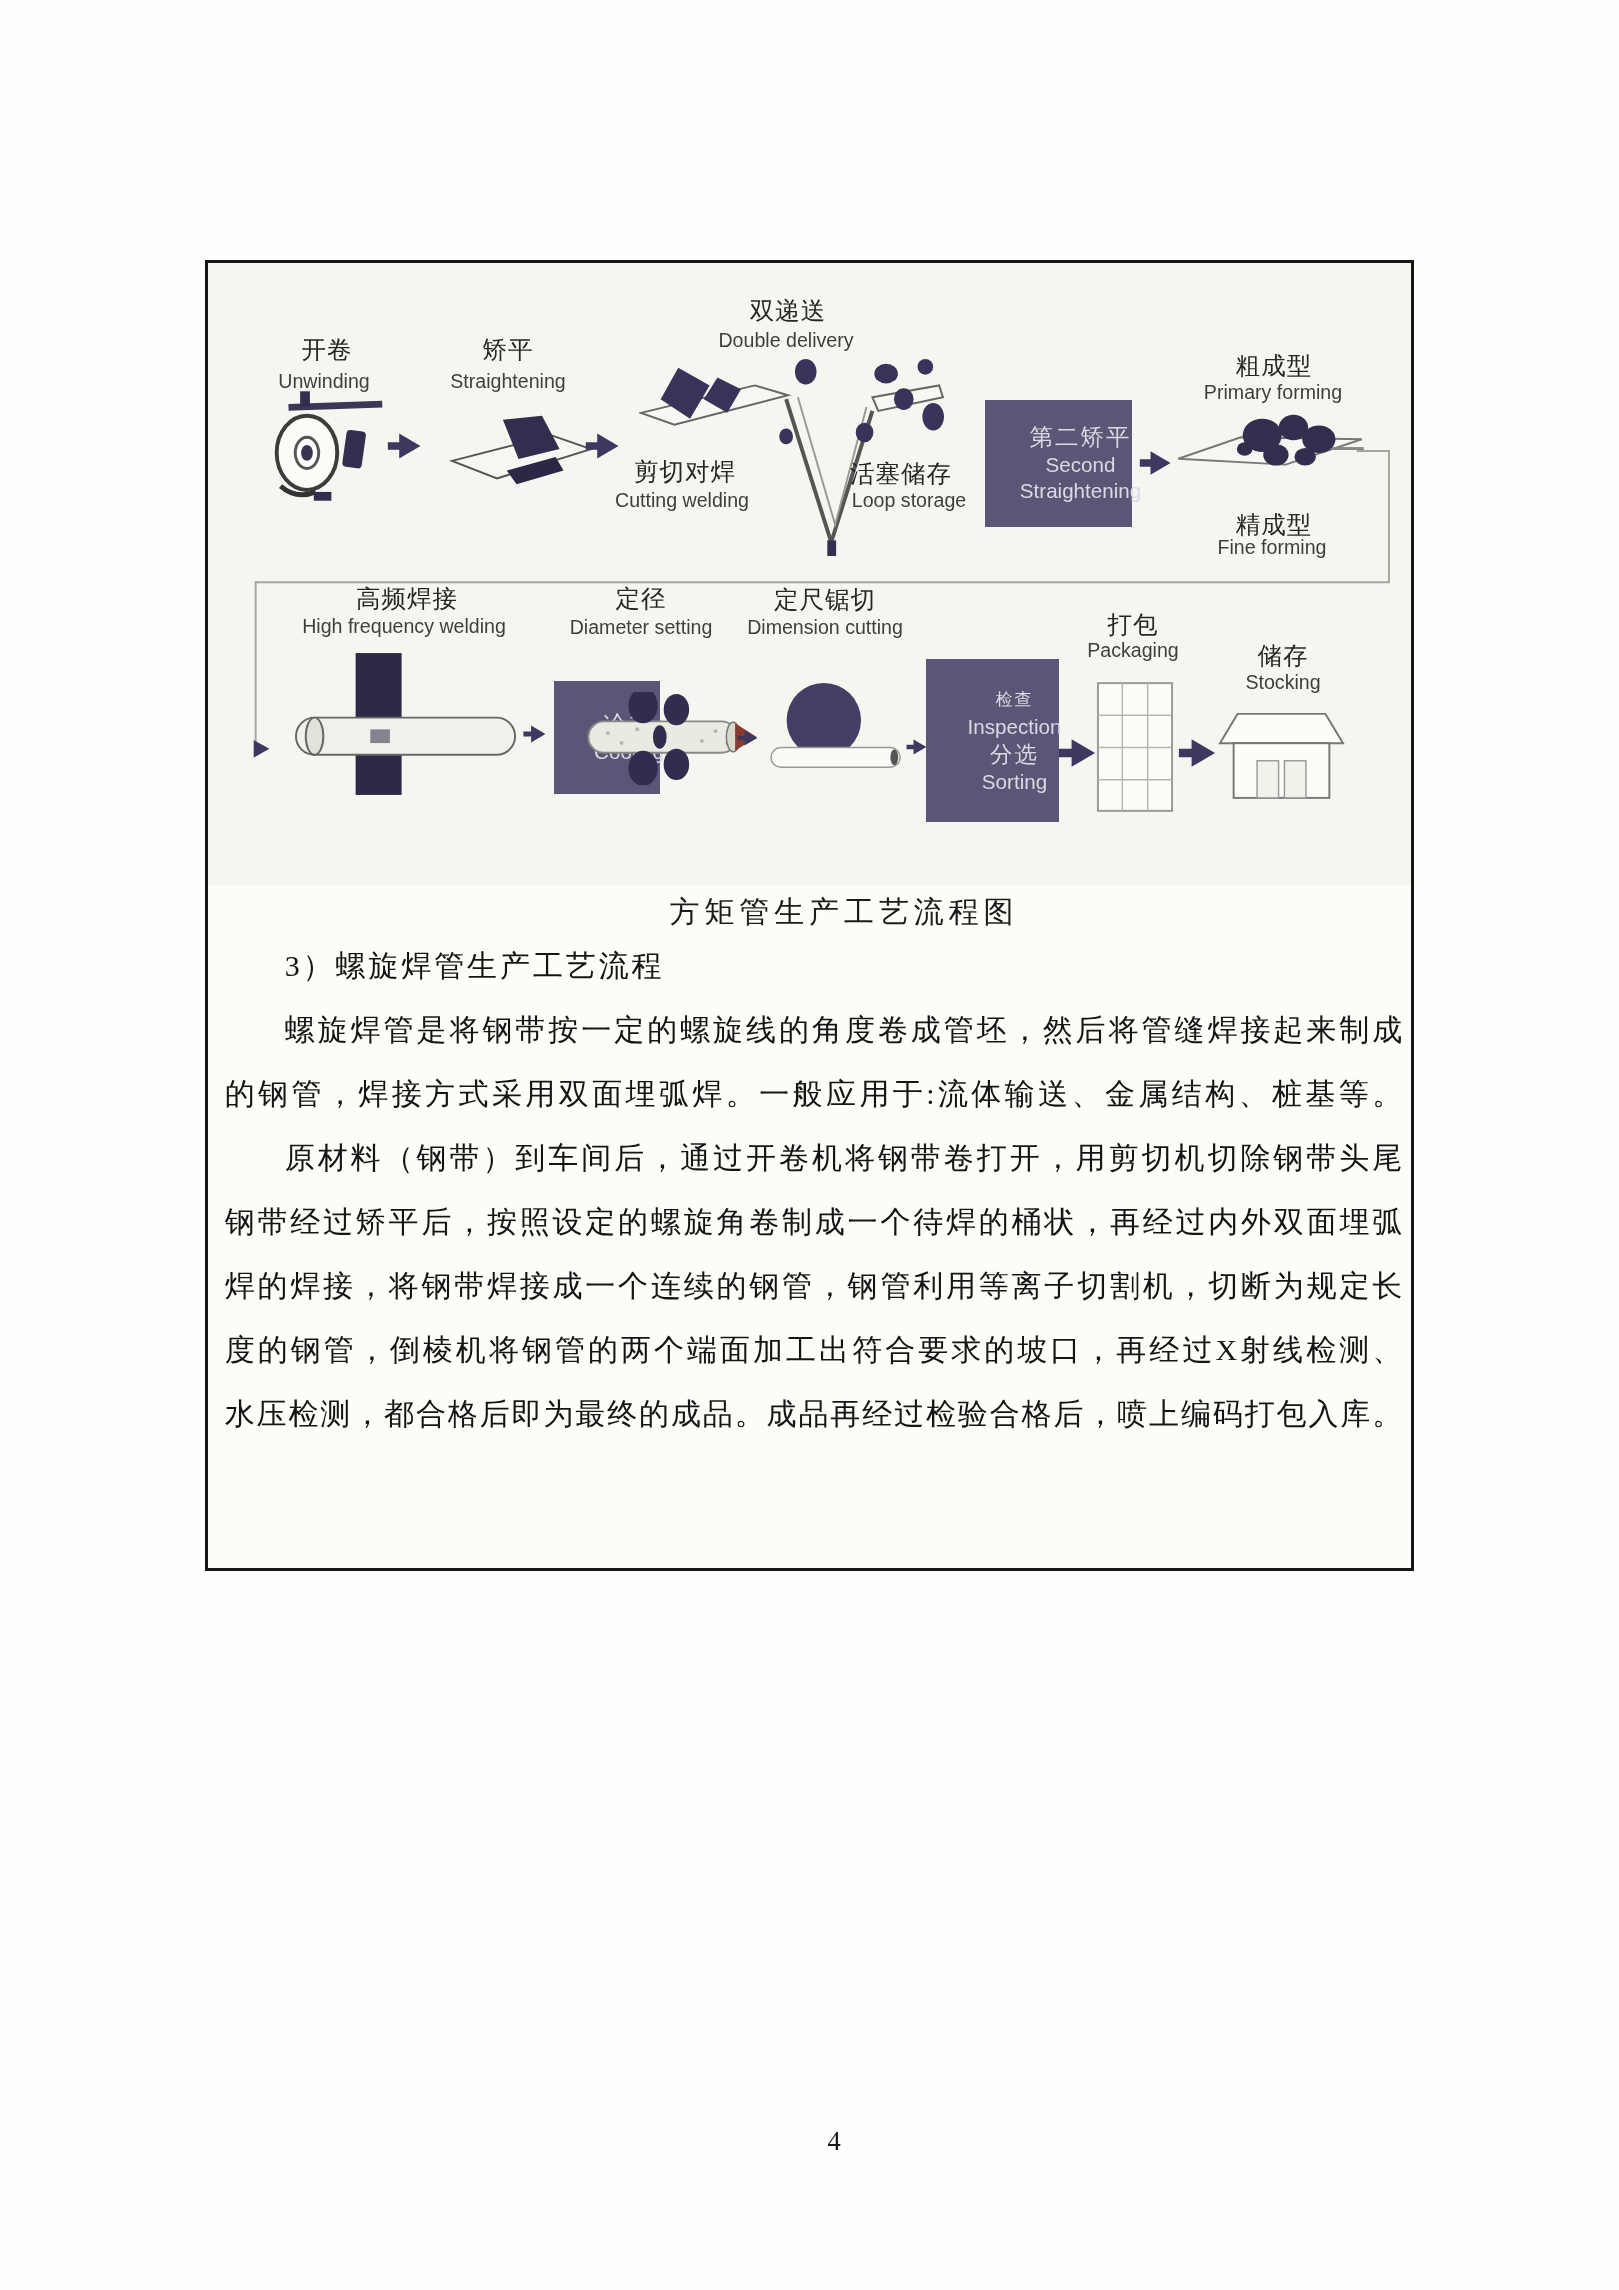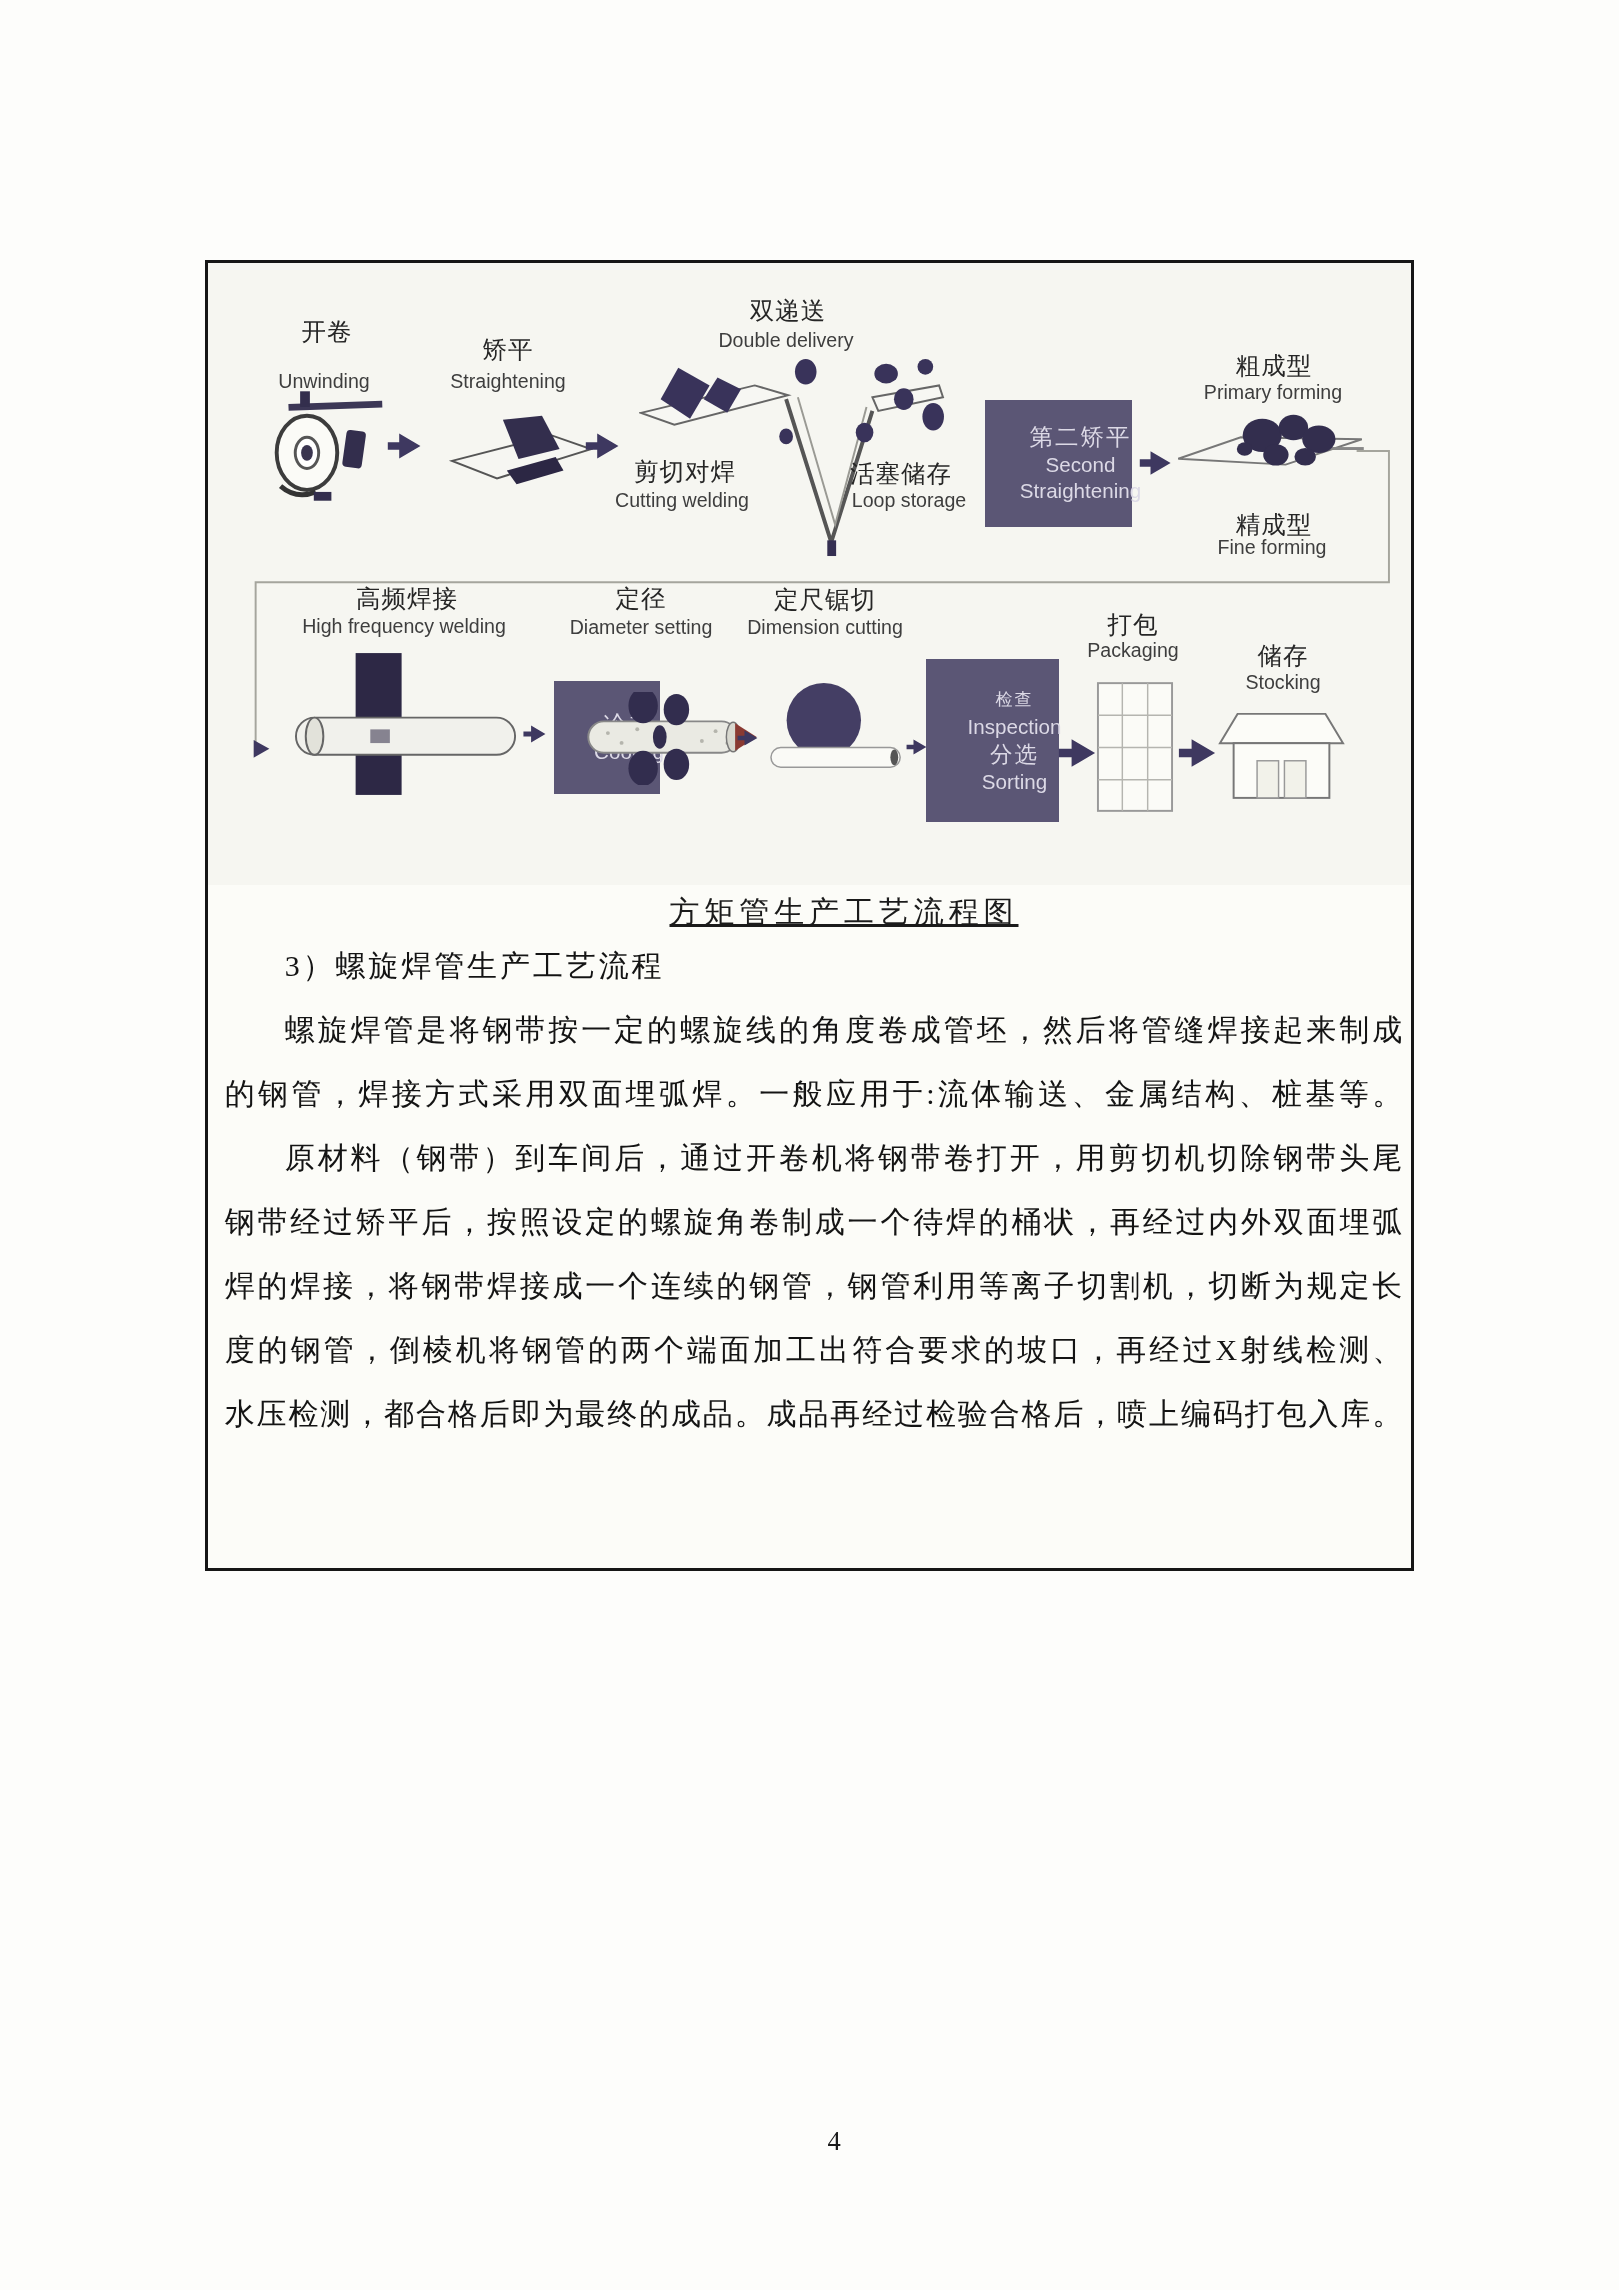--- a/index.html
+++ b/index.html
@@ -36,21 +36,21 @@
     padding-left:44px;
   }
   .pbox .l-zh { font-size:23.5px; line-height:29px; letter-spacing:2px; }
   .pbox .l-en { font-size:20.6px; line-height:26.5px; }
   .ic  { position:absolute; }
   .arr { position:absolute; transform:translate(-50%,-50%); }
   
   .caption {
     position:absolute; left:0; right:0; top:627px; height:43px;
     text-align:center; padding-left:69px;
-    font-size:30px; line-height:43px; letter-spacing:4.9px; color:#1b1b1b;text-decoration:underline;
+    font-size:30px; line-height:43px; letter-spacing:4.9px; color:#1b1b1b;
   }
   .bodytext { position:absolute; left:16.7px; right:7.8px; top:671px; color:#141414; }
   .line {
     height:64px; line-height:64px; font-size:30px; letter-spacing:1px;
     text-align:justify; text-align-last:justify;
   }
   .line.indent { text-indent:2em; }
   .line-left {
     height:64px; line-height:64px; font-size:30px; letter-spacing:2.9px;
     text-indent:2em;
@@ -67,21 +67,21 @@
 <div id="page">
   <div class="content-box">
 
     <div class="flow-bg"></div>
 
     <svg class="ic" style="left:0;top:0;" width="1209" height="622" viewBox="0 0 1233 635">
       <path d="M1172 192 H1205 V326 H48 V496" fill="none" stroke="#a5a59d" stroke-width="2"></path>
       <polygon points="46,487 62,496 46,505" fill="#3e3860"></polygon>
     </svg>
 
-    <div class="zh" style="left:119px;top:56px;">开卷</div>
+    <div class="zh" style="left:119px;top:74px;">开卷</div>
     <div class="en" style="left:116px;top:108px;">Unwinding</div>
     <svg class="ic" style="left:55px;top:127px;" width="127" height="113" viewBox="0 0 130 115">
       <rect x="26" y="14" width="96" height="7" fill="#3c3756" transform="rotate(-2 26 14)"></rect>
       <rect x="38" y="1" width="10" height="16" fill="#332e4d"></rect>
       <ellipse cx="45" cy="64" rx="31" ry="38" fill="#fbfbf7" stroke="#3c3c3c" stroke-width="4"></ellipse>
       <ellipse cx="45" cy="64" rx="12" ry="16" fill="#ffffff" stroke="#555555" stroke-width="3"></ellipse>
       <ellipse cx="45" cy="64" rx="6" ry="8" fill="#3a3550"></ellipse>
       <path d="M18 98 q 16 14 36 6" stroke="#333333" stroke-width="5" fill="none"></path>
       <rect x="86" y="40" width="20" height="38" rx="4" fill="#332e4d" transform="rotate(8 86 40)"></rect>
       <rect x="52" y="104" width="18" height="9" fill="#332e4d"></rect>

